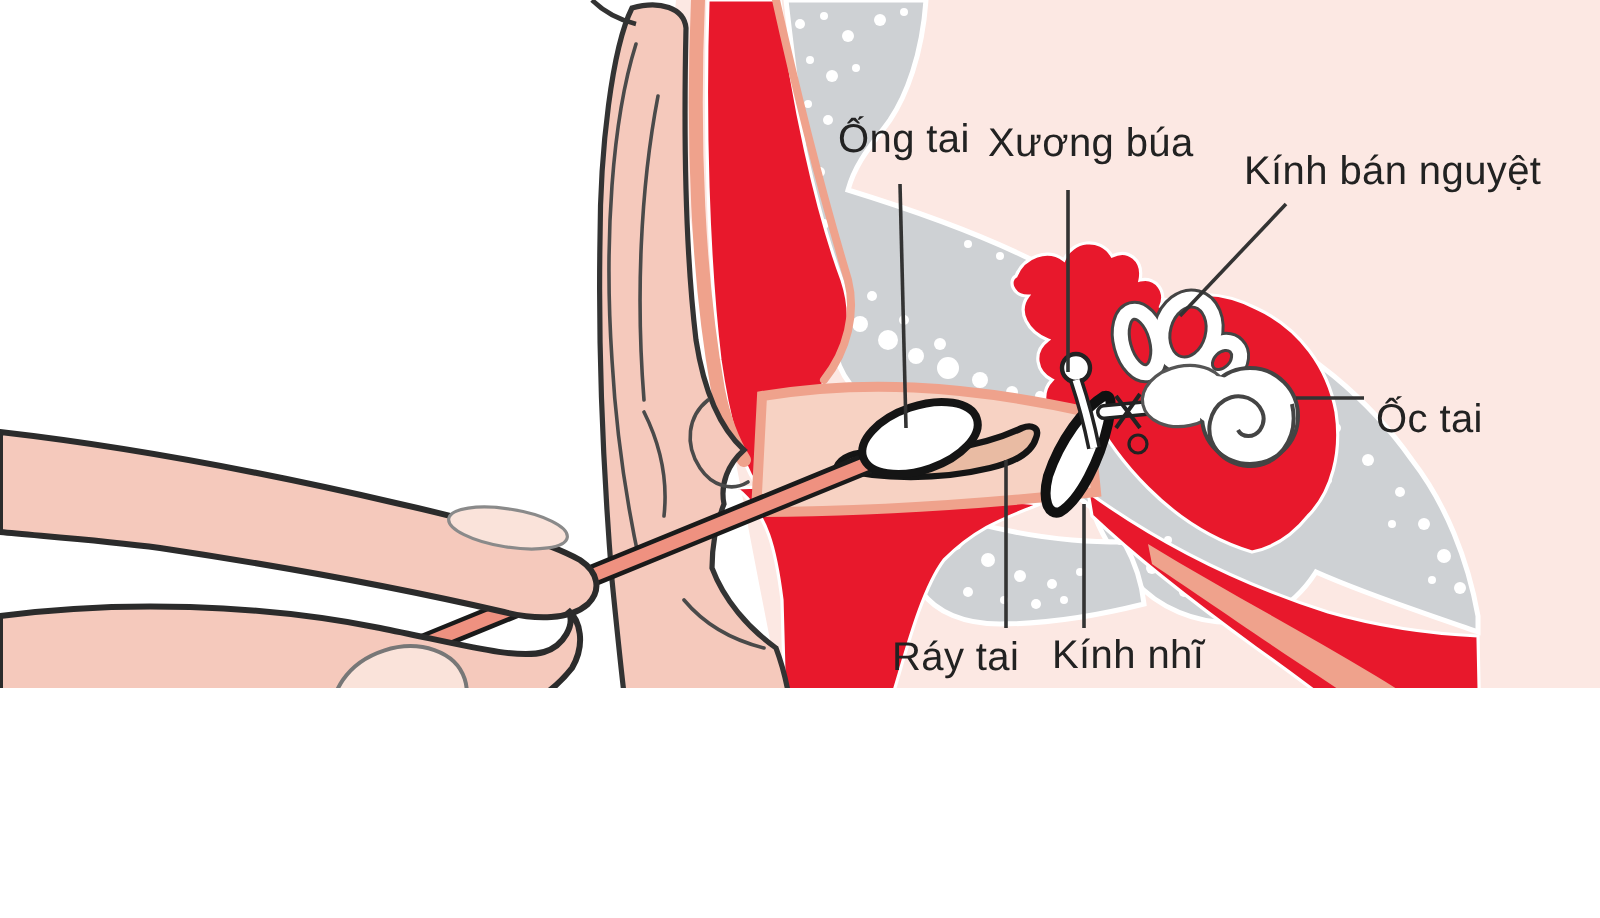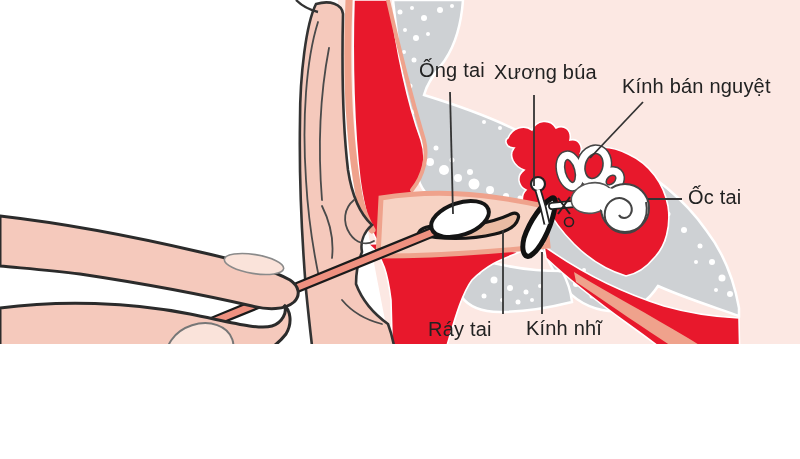--- a/index.html
+++ b/index.html
@@ -263,16 +263,16 @@
     <line x1="643" y1="102" x2="590" y2="158"></line>
     <line x1="648" y1="199" x2="682" y2="199"></line>
     <line x1="503" y1="230" x2="503" y2="314"></line>
     <line x1="542" y1="252" x2="542" y2="314"></line>
   </g>
 </svg>
 
   <div class="lbl" style="left:419px;top:60px">Ống tai</div>
   <div class="lbl" style="left:622px;top:76px">Kính bán nguyệt</div>
   <div class="lbl" style="left:494px;top:62px">Xương búa</div>
-  <div class="lbl" style="left:688px;top:187px">Ốc tai</div>
-  <div class="lbl" style="left:428px;top:319px">Ráy tai</div>
+  <div class="lbl" style="left:688px;top:200px">Ốc tai</div>
+  <div class="lbl" style="left:446px;top:319px">Ráy tai</div>
   <div class="lbl" style="left:526px;top:318px">Kính nhĩ</div>
 </div>
 
 </body></html>

